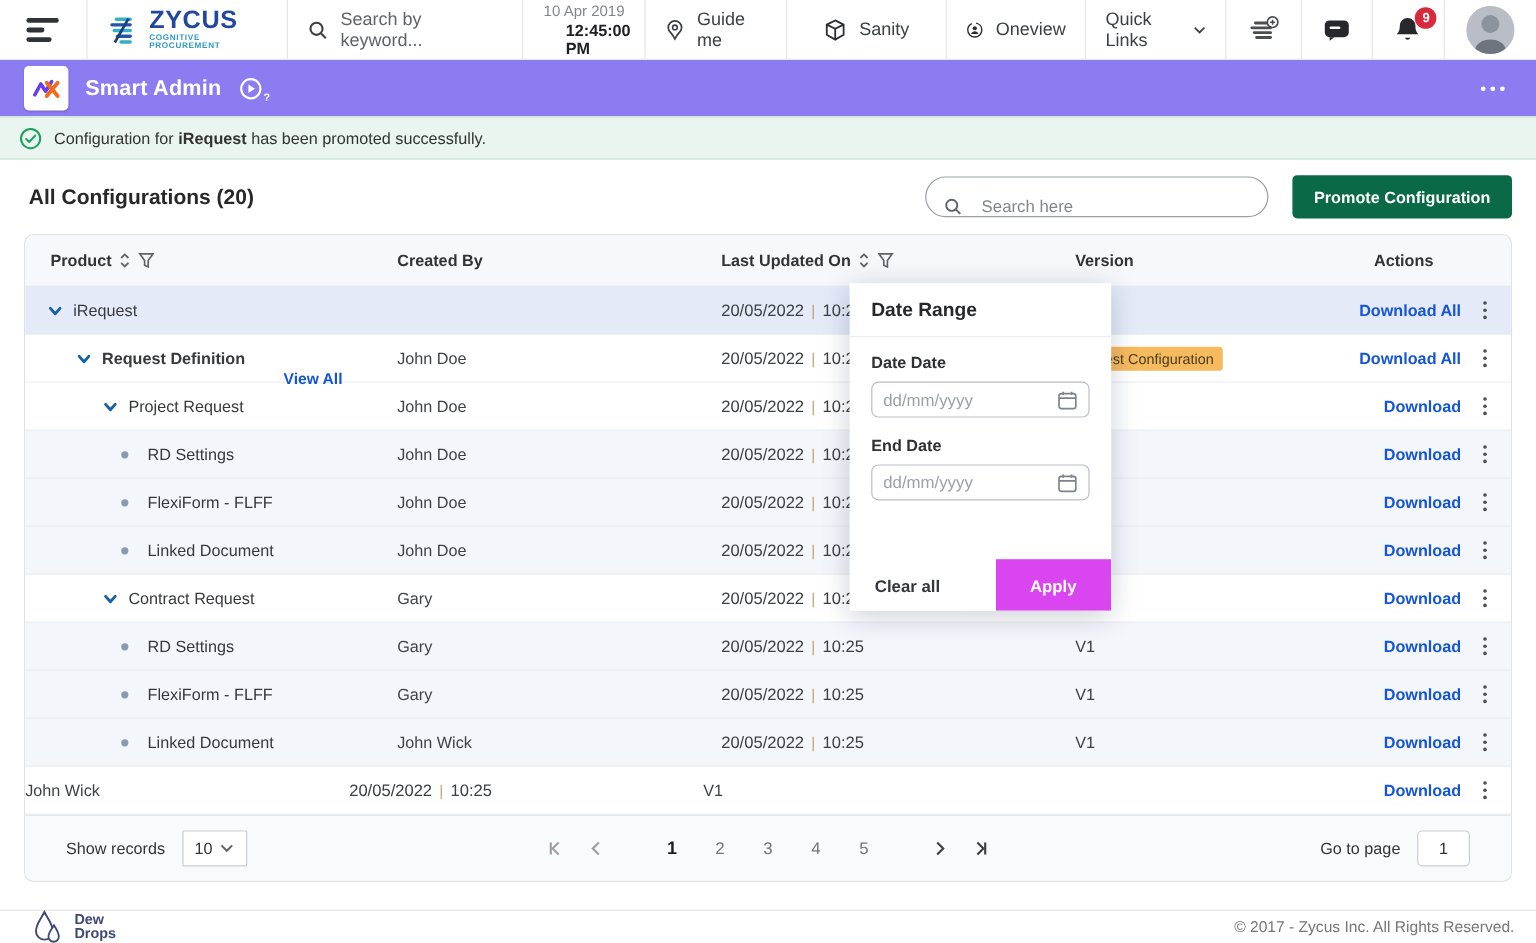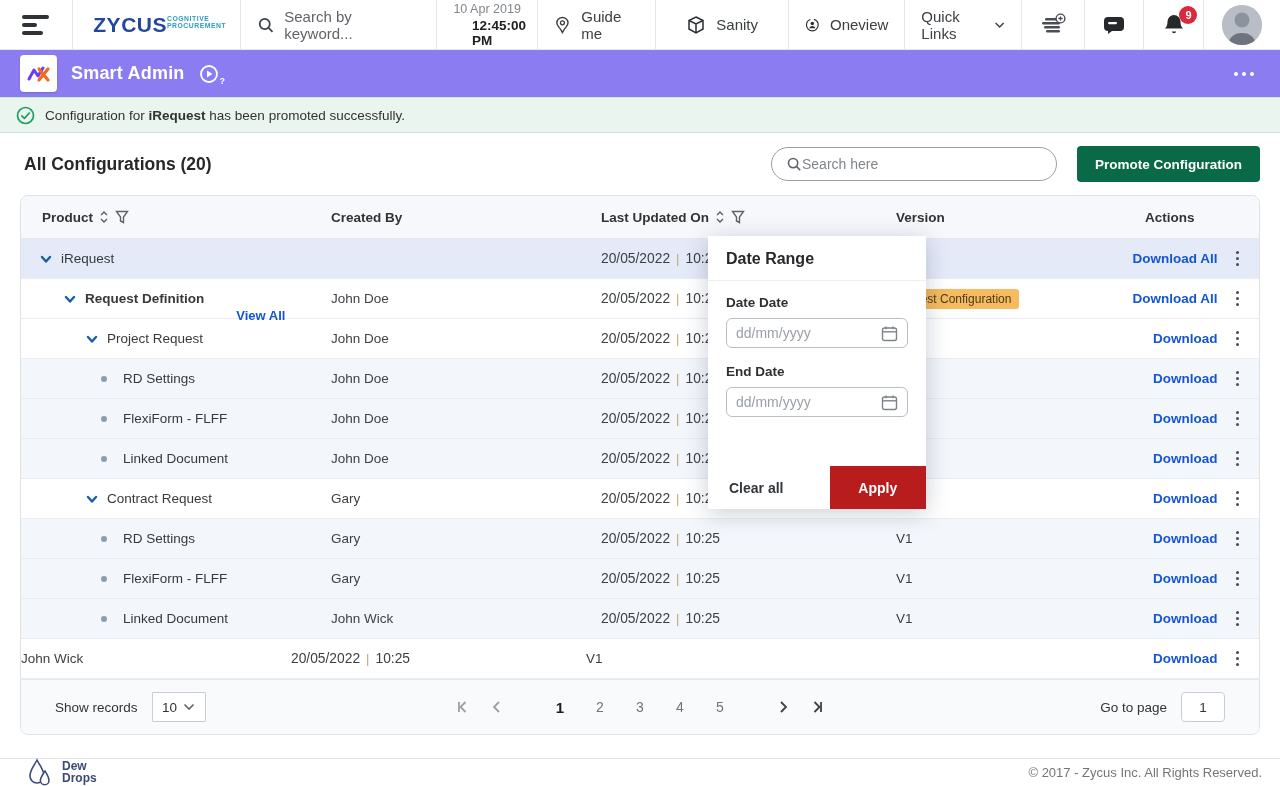--- a/index.html
+++ b/index.html
@@ -10,21 +10,21 @@
   .topbar { height:50px; background:#fff; border-bottom:1px solid #e8e8e8; display:flex; align-items:stretch; flex-shrink:0; }
   .tb-sec { display:flex; align-items:center; padding:0 16px; gap:10px; }
   .tb-div { width:1px; background:#e6e6e6; margin:0; }
   .hamburger { width:72px; justify-content:center; cursor:pointer; }
   .hamburger .bars { display:flex; flex-direction:column; gap:4px; }
   .hamburger .bars i { display:block; height:4px; border-radius:2px; background:#2f3337; }
   .hamburger .bars i:nth-child(1){ width:27px; }
   .hamburger .bars i:nth-child(2){ width:15px; }
   .hamburger .bars i:nth-child(3){ width:21px; }
   .brand { width:167px; justify-content:center; gap:7px; }
-  .brand-text { display:flex; flex-direction:row; line-height:1;justify-content:flex-end; }
+  .brand-text { display:flex; flex-direction:column; line-height:1;justify-content:flex-end; }
   .brand-name { font-size:21px; font-weight:bold; color:#23479f; letter-spacing:.5px; }
   .brand-tag { font-size:6.8px; font-weight:bold; color:#2e9bc0; letter-spacing:.55px; margin-top:2px; }
   .hsearch { width:196px; color:#5f6368; font-size:15px; cursor:text; }
   .datetime { width:101px; flex-direction:column; justify-content:center; gap:2px; align-items:center; display:flex; }
   .dt-date { font-size:12.5px; color:#80868b; }
   .dt-time { font-size:13.5px; font-weight:bold; color:#202124;margin-left:35px; }
   .tb-item { font-size:15px; color:#3c4043; cursor:pointer; }
   .tb-icon-btn { justify-content:center; cursor:pointer; position:relative; }
   .badge-count { position:absolute; top:6px; right:6px; min-width:18px; height:18px; border-radius:9px; background:#d9293d; color:#fff; font-size:11px; font-weight:bold; display:flex; align-items:center; justify-content:center; padding:0 4px; }
   .avatar-wrap { width:76px; display:flex; align-items:center; justify-content:center; }
@@ -39,21 +39,21 @@
   .appbar-dots { margin-left:auto; display:flex; gap:4px; cursor:pointer; padding:6px; }
   .appbar-dots i { width:4px; height:4px; border-radius:50%; background:#fff; display:block; }
 
   
   .banner { height:36px; background:#e9f5ee; border-top:1px solid #c9e7d6; border-bottom:1px solid #c9e7d6; display:flex; align-items:center; padding:0 16px; gap:10px; font-size:13.5px; color:#333; flex-shrink:0; }
   .banner b { font-weight:bold; }
 
   
   .toolbar { height:62px; display:flex; align-items:center; padding:0 20px 0 24px; gap:20px; flex-shrink:0; }
   .page-title { font-size:17.5px; font-weight:bold; color:#282828; flex:1; }
-  .searchpill { width:286px; height:34px; border:1px solid #9aa0a6; border-radius:17px; display:flex; align-items:center; padding:0 14px; gap:0; background:#fff; }
+  .searchpill { width:286px; height:34px; border:1px solid #9aa0a6; border-radius:17px; display:flex; align-items:flex-end; padding:0 14px; gap:16px; background:#fff; }
   .searchpill input { border:none; outline:none; flex:1; font-size:14px; color:#3c4043; font-family:"Liberation Sans",sans-serif; background:transparent; }
   .searchpill input::placeholder { color:#80868b; }
   .btn-green { height:36px; background:#0a6a47; color:#fff; border:none; border-radius:4px; font-size:13.5px; font-weight:bold; padding:0 18px; cursor:pointer; font-family:"Liberation Sans",sans-serif; }
 
   
   .card { margin:0 20px; border:1px solid #dee2e8; border-radius:8px; overflow:hidden; flex-shrink:0; background:#fff; }
   .thead { height:43px; background:#f6f8fb; border-bottom:1px solid #e4e8ee; display:flex; align-items:center; font-size:13.5px; font-weight:bold; color:#333; }
   .trow { height:40px; display:flex; align-items:center; border-bottom:1px solid #e9ecf1; font-size:13.5px; background:#fff; }
   .bg-selected { background:#e4eaf8; }
   .bg-tint { background:#f3f6fb; }
@@ -100,21 +100,21 @@
   
   .popup { position:absolute; left:708px; top:236px; width:218px; height:273px; background:#fff; border-radius:0; box-shadow:0 4px 22px rgba(20,30,60,.22); display:flex; flex-direction:column; overflow:hidden; z-index:50; }
   .popup-hd { padding:14px 18px 12px; font-size:16px; font-weight:bold; color:#26282b; border-bottom:1px solid #eceef1; }
   .popup-bd { padding:14px 18px 0; flex:1; }
   .fld-label { font-size:13.5px; font-weight:bold; color:#2e3033; margin-bottom:8px; }
   .fld { height:30px; border:1px solid #b9bec6; border-radius:6px; display:flex; align-items:center; padding:0 9px; gap:6px; margin-bottom:16px; background:#fff; }
   .fld input { border:none; outline:none; flex:1; min-width:0; font-size:14px; color:#3c4043; font-family:"Liberation Sans",sans-serif; }
   .fld input::placeholder { color:#9aa0a6; }
   .popup-ft { height:43px; display:flex; flex-shrink:0; }
   .btn-clear { flex:1; background:#fff; border:none; font-size:14px; font-weight:bold; color:#33363a; cursor:pointer; font-family:"Liberation Sans",sans-serif; }
-  .btn-apply { flex:1; background:#b91c1c; border:none; font-size:14px; font-weight:bold; color:#fff; cursor:pointer; font-family:"Liberation Sans",sans-serif;margin-left:25px; }
+  .btn-apply { flex:1; background:#d946ef; border:none; font-size:14px; font-weight:bold; color:#fff; cursor:pointer; font-family:"Liberation Sans",sans-serif;margin-left:25px; }
 </style>
 </head>
 <body>
 
 <header class="topbar">
   <div class="tb-sec hamburger">
     <span class="bars">
         <i></i>
         <i></i>
         <i></i>

